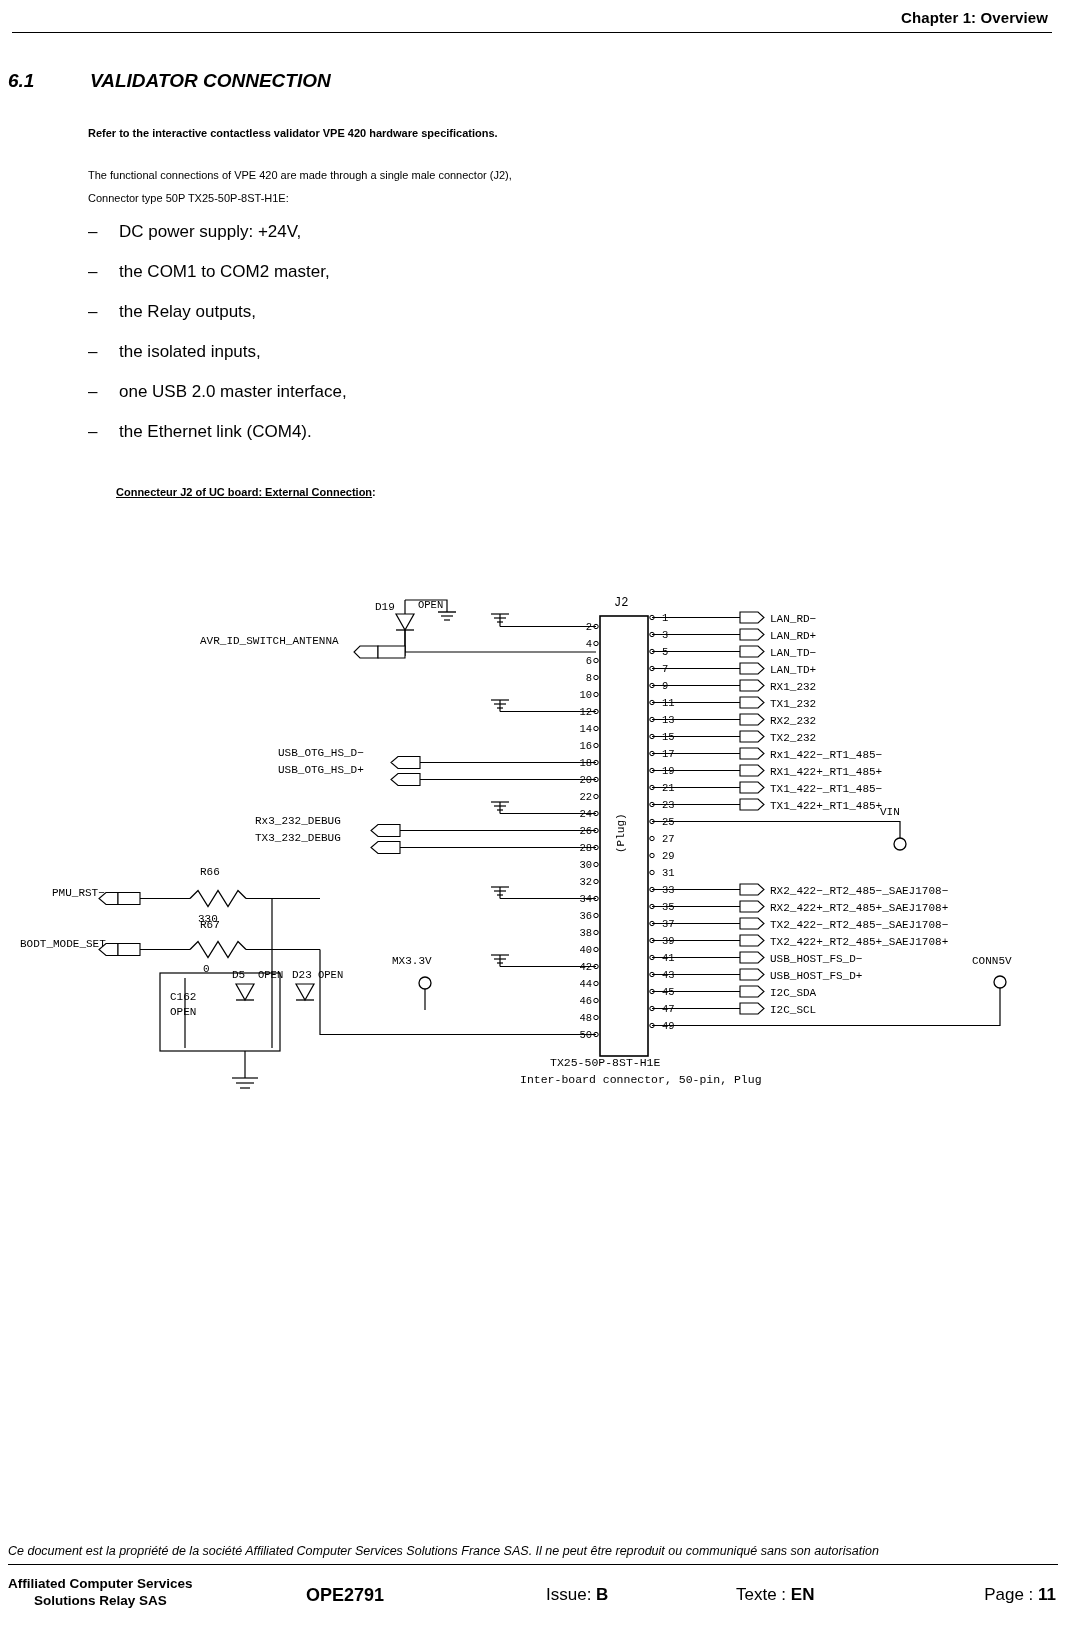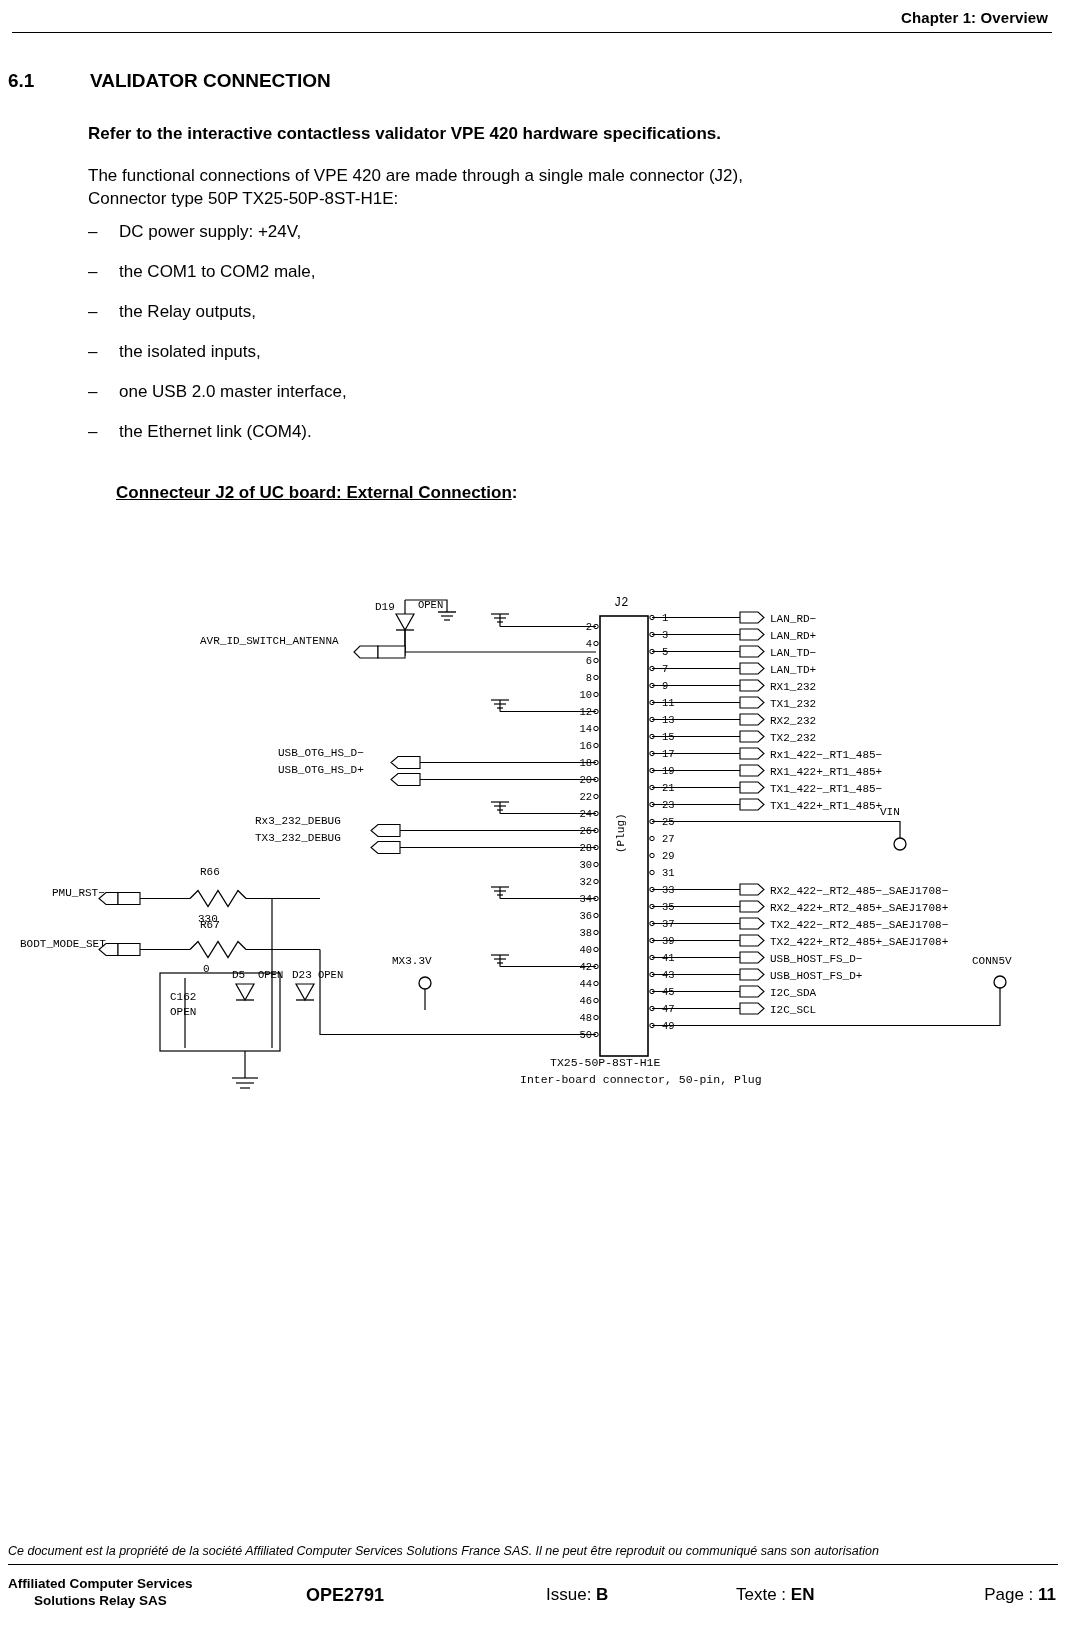--- a/index.html
+++ b/index.html
@@ -17,25 +17,25 @@
   .header .chapter{
     position:absolute;right:18px;top:3px;
     font-size:15px;font-weight:bold;letter-spacing:0.1px;
   }
   .header .rule{
     position:absolute;left:12px;right:14px;top:26px;height:0;
     border-top:1.5px solid #000;
   }
   .sec-title-row{
     position:absolute;left:8px;top:70px;width:1000px;
-    font-size:19px;font-weight:bold;
+    font-size:19px;font-weight:bold;font-style:italic;
   }
   .sec-num{display:inline-block;width:82px;}
   .para{
-    position:absolute;left:88px;font-size:17px;line-height:23px;
+    position:absolute;left:88px;font-size:11px;line-height:23px;
   }
   .bold{font-weight:bold;}
   .blist{position:absolute;left:88px;font-size:17px;}
   .blist .row{position:relative;height:40px;}
   .blist .dash{position:absolute;left:0;top:0;width:22px;}
   .blist .txt{position:absolute;left:31px;top:0;white-space:nowrap;}
   .uline{text-decoration:underline;}
 
   
   .schem{position:absolute;left:0;top:578px;width:1066px;height:560px;}
@@ -86,21 +86,21 @@
   <div class="para" style="top:164px;">The functional connections of VPE 420 are made through a single male connector (J2),</div>
   <div class="para" style="top:187px;text-align:right;">Connector type 50P TX25-50P-8ST-H1E:</div>
 
   <div class="blist" style="top:222px;">
     <div class="row">
       <span class="dash">–</span>
       <span class="txt">DC power supply: +24V,</span>
     </div>
     <div class="row">
       <span class="dash">–</span>
-      <span class="txt">the COM1 to COM2 male,</span>
+      <span class="txt">the COM1 to COM2 master,</span>
     </div>
     <div class="row">
       <span class="dash">–</span>
       <span class="txt">the Relay outputs,</span>
     </div>
     <div class="row">
       <span class="dash">–</span>
       <span class="txt">the isolated inputs,</span>
     </div>
     <div class="row">

